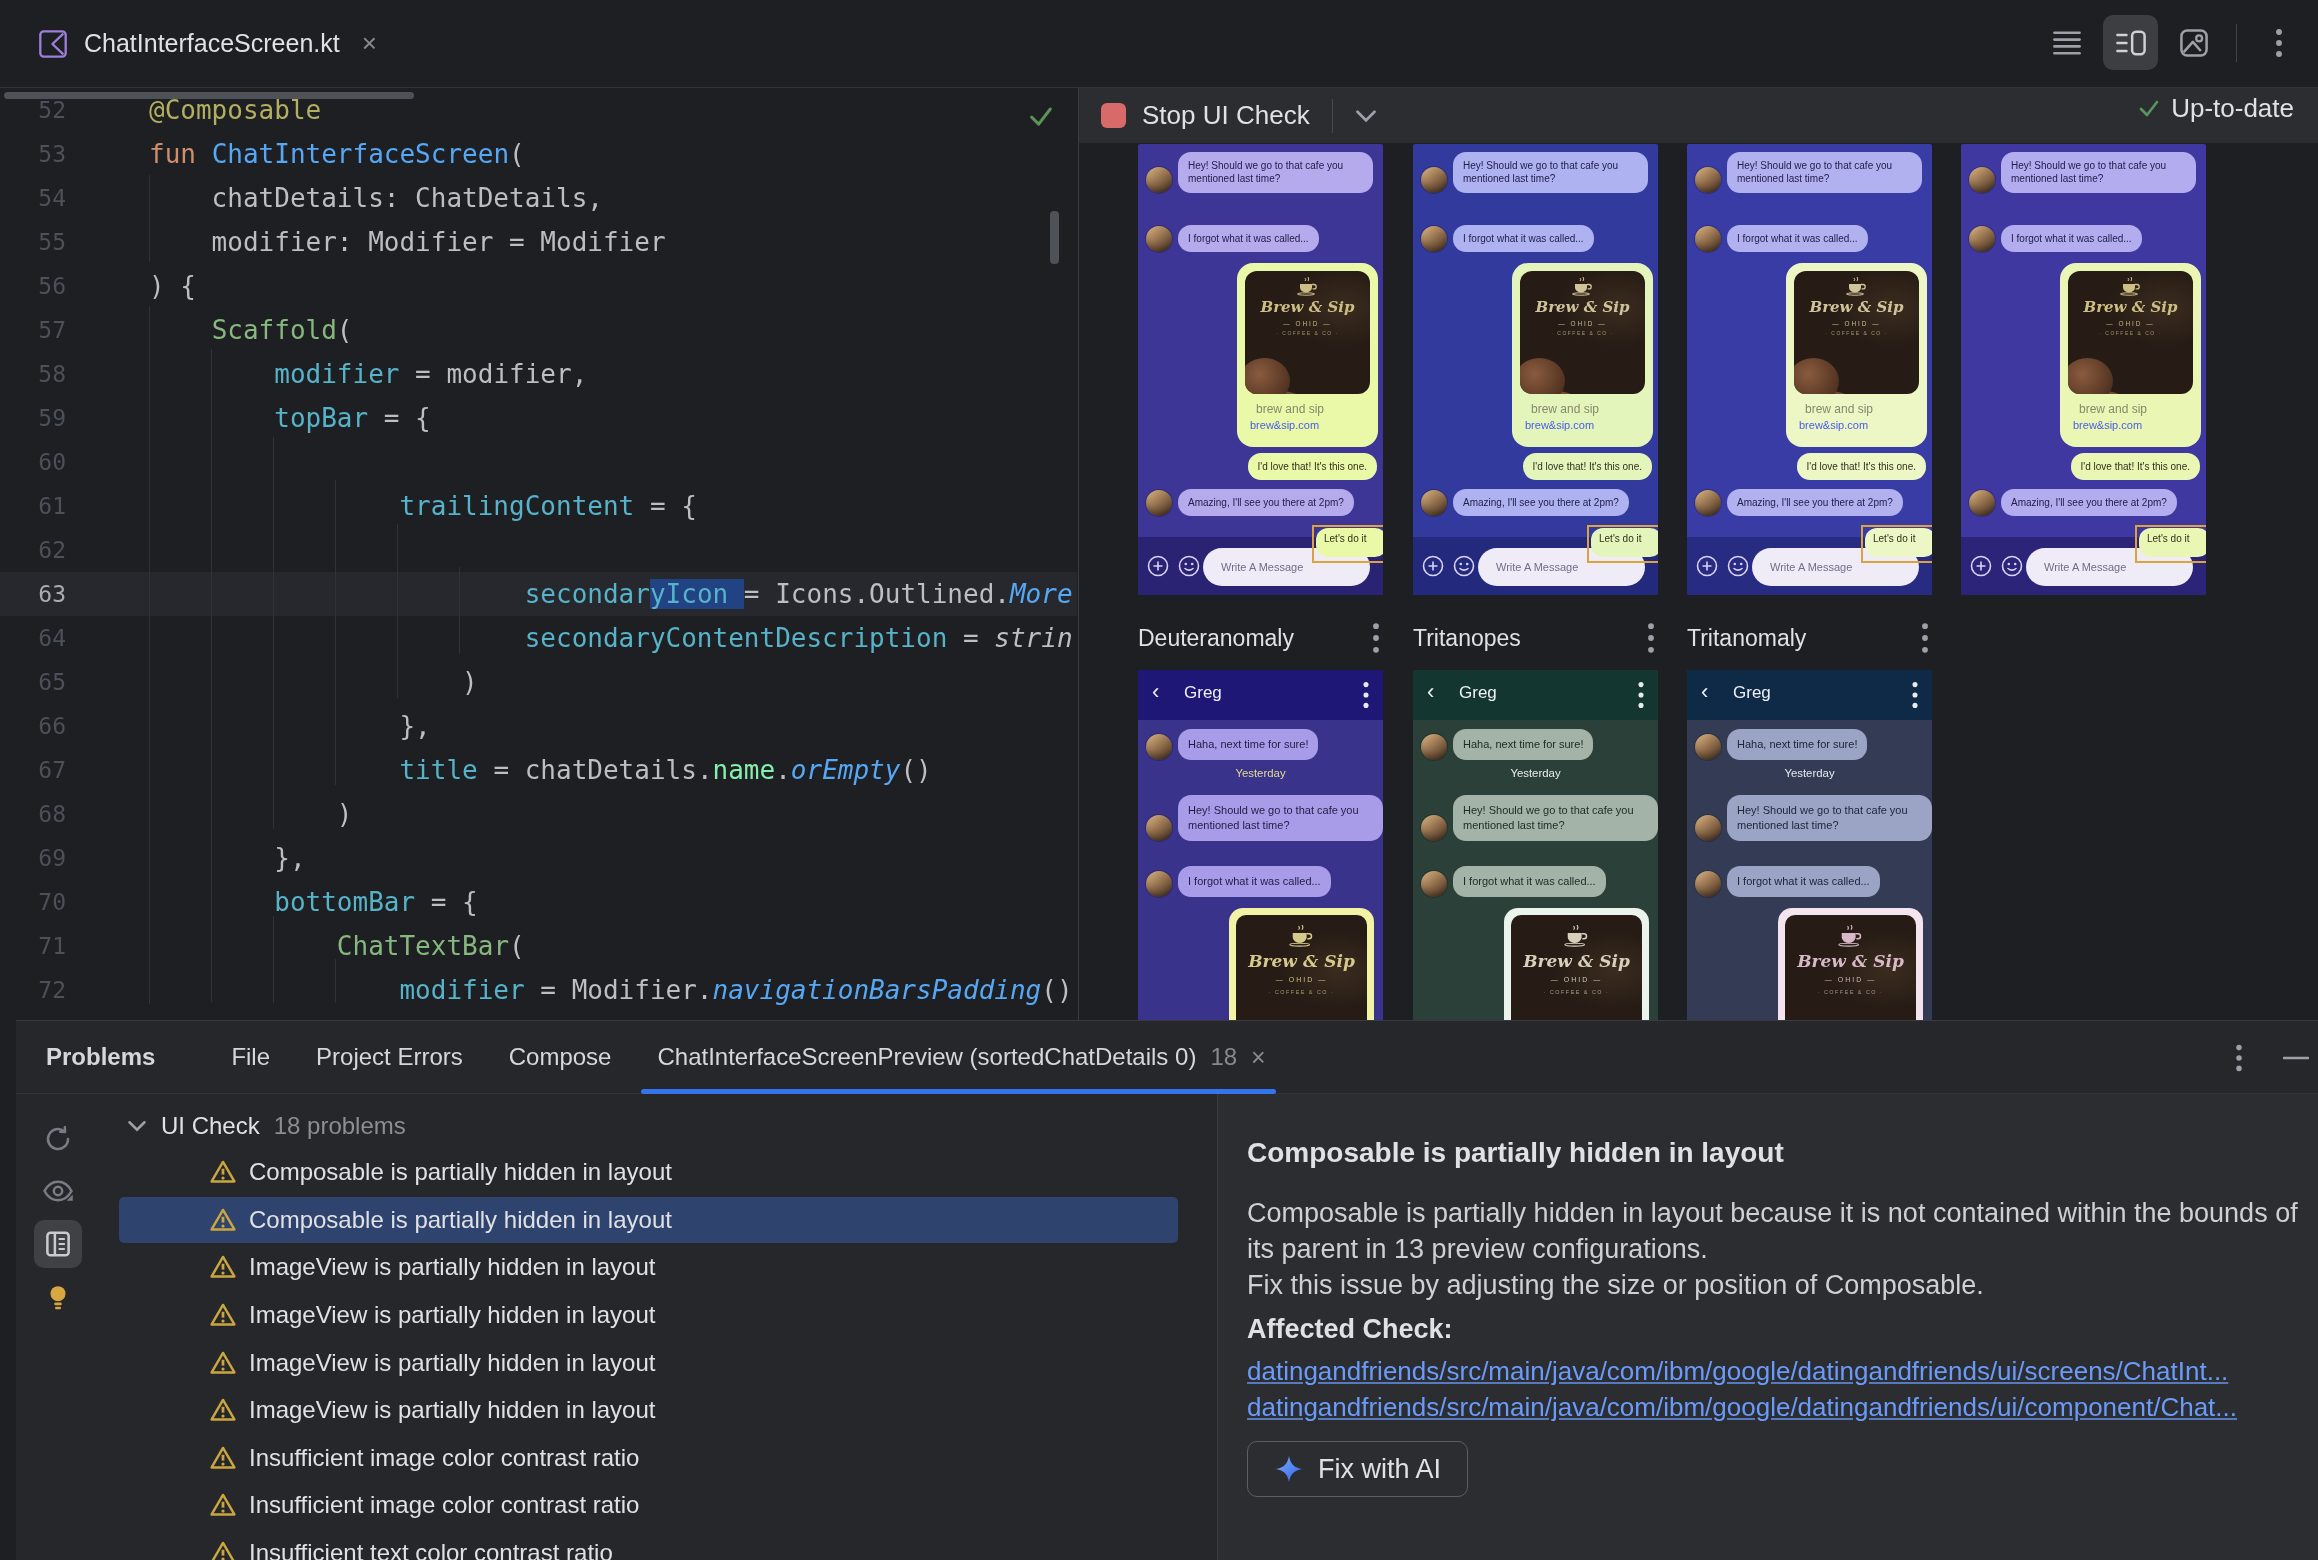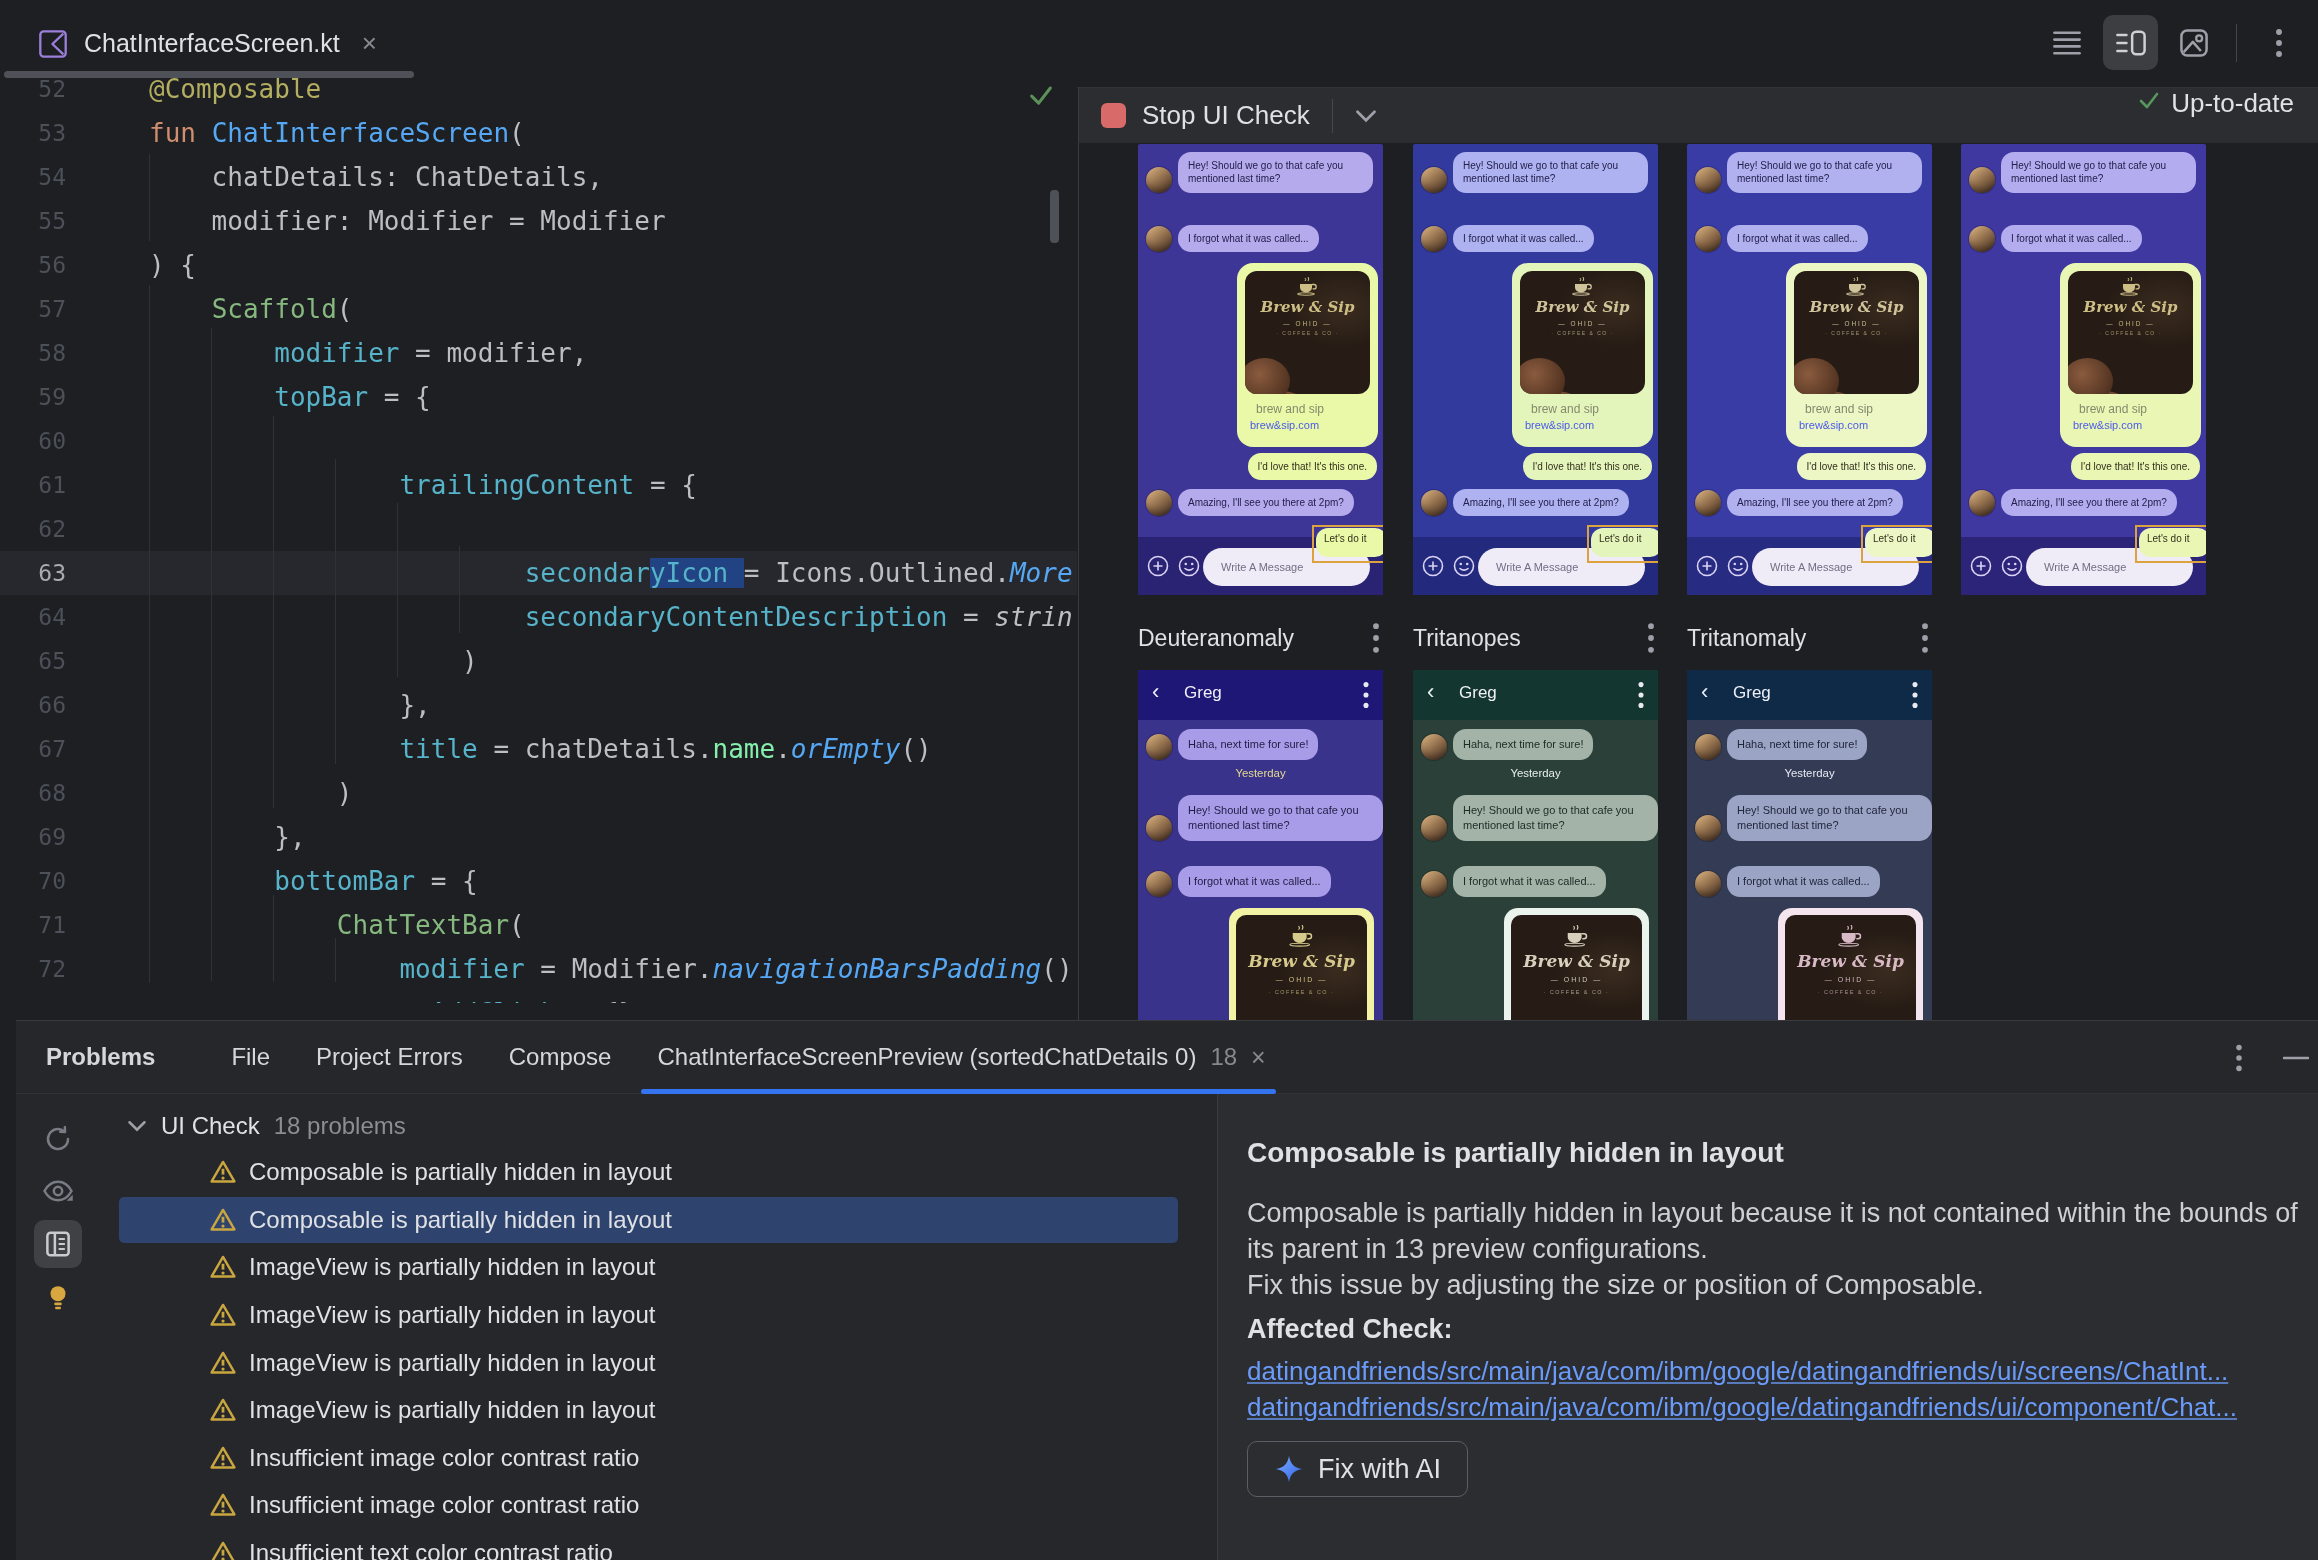--- a/index.html
+++ b/index.html
@@ -9,21 +9,21 @@
   
   .header{position:absolute;left:0;top:0;width:2319px;height:87px;background:#1E1F22;border-bottom:1px solid #313337;}
   .ftab{position:absolute;left:18px;top:0;height:87px;display:flex;align-items:center;gap:16px;padding:0 20px;}
   .ftab .title{font-size:25px;color:#DFE1E5;}
   .ftab .tx{color:#868A91;font-size:26px;margin-left:6px;cursor:default;}
   .hicons{position:absolute;right:20px;top:15px;display:flex;align-items:center;gap:16px;}
   .hico{width:40px;height:40px;display:flex;align-items:center;justify-content:center;border-radius:10px;}
   .hico.sel{background:#3C3E41;width:55px;height:55px;}
   .hsep{width:1px;height:38px;background:#43454A;margin:0 6px;}
   
-  .editor{position:absolute;left:0;top:71px;width:1077px;height:932px;background:#1E1F22;overflow:hidden;}
+  .editor{position:absolute;left:0;top:92px;width:1077px;height:932px;background:#1E1F22;overflow:hidden;}
   #codelines{position:absolute;left:0;top:-4px;width:100%;}
   .cline{display:flex;height:44px;position:relative;}
   .cline.cur{background:#26282E;}
   .gut{width:149px;box-sizing:border-box;padding-right:83px;text-align:right;
        font-family:"DejaVu Sans Mono",monospace;font-size:23px;line-height:44px;color:#4B5059;flex:none;}
   .cline.cur .gut{color:#A9ABB2;}
   .cline pre{margin:0;font-family:"DejaVu Sans Mono",monospace;font-size:26px;line-height:44px;white-space:pre;}
   .w{color:#BCBEC4;} .kw{color:#CF8E6D;} .ann{color:#B3AE60;} .fn{color:#56A8F5;}
   .arg{color:#56B3C9;} .call{color:#87B87F;} .teal{color:#42B9A8;} .prop{color:#86efac;}
   .ital{color:#56A8F5;font-style:italic;} .itw{color:#BCBEC4;font-style:italic;}
@@ -31,21 +31,21 @@
   .guide{position:absolute;width:1px;background:#2F3236;pointer-events:none;}
   .hthumb{position:absolute;left:4px;top:0;width:410px;height:7px;background:#4E5157;border-radius:4px;}
   .vthumb{position:absolute;right:18px;top:119px;width:9px;height:53px;background:#4E5157;border-radius:4px;}
   .echeck{position:absolute;right:22px;top:10px;}
   
   .preview{position:absolute;left:1078px;top:88px;width:1241px;height:932px;background:#1E1F22;border-left:1px solid #393B40;overflow:hidden;}
   .ptoolbar{position:absolute;left:0;top:0;width:100%;height:55px;background:#2B2D30;display:flex;align-items:center;}
   .stopsq{width:25px;height:25px;border-radius:6px;background:#D96A6A;margin:0 16px 0 22px;flex:none;}
   .ptoolbar .lab{font-size:26px;color:#DFE1E5;}
   .psep{width:1px;height:34px;background:#46484D;margin:0 22px;}
-  .upd{position:absolute;right:26px;top:0;height:40px;display:flex;gap:10px;font-size:26px;color:#DFE1E5;}
+  .upd{position:absolute;right:26px;top:0;height:40px;display:flex;align-items:center;gap:10px;font-size:26px;color:#DFE1E5;}
   
   .p1card{position:absolute;top:56px;width:245px;height:451px;background:var(--bg);overflow:hidden;border-radius:2px;}
   .msg{position:absolute;left:8px;display:flex;align-items:flex-end;gap:6px;}
   .av{width:26px;height:26px;border-radius:50%;flex:none;background:linear-gradient(140deg,#C8A273 15%,#8A6848 55%,#463526);box-shadow:inset 0 -8px 8px -6px rgba(20,10,5,.55),0 0 0 1px rgba(0,0,0,.2);}
   .bub{background:var(--bub);color:#23204D;font-size:10px;line-height:13.4px;padding:7px 10px;border-radius:13px;max-width:175px;box-sizing:content-box;}
   .lcard{position:absolute;left:99px;top:119px;width:141px;height:184px;background:var(--acc);border-radius:16px;}
   .limg{position:absolute;left:8px;top:8px;width:125px;height:123px;border-radius:12px;overflow:hidden;}
   .cap1{position:absolute;left:13px;top:139px;font-size:12px;color:#85896C;padding-left:6px;}
   .cap2{position:absolute;left:13px;top:156px;font-size:11px;color:#4A5BE8;}
   .bubr{position:absolute;background:var(--acc);color:#32301C;font-size:10px;line-height:13px;padding:7px 10px;border-radius:13px;}

